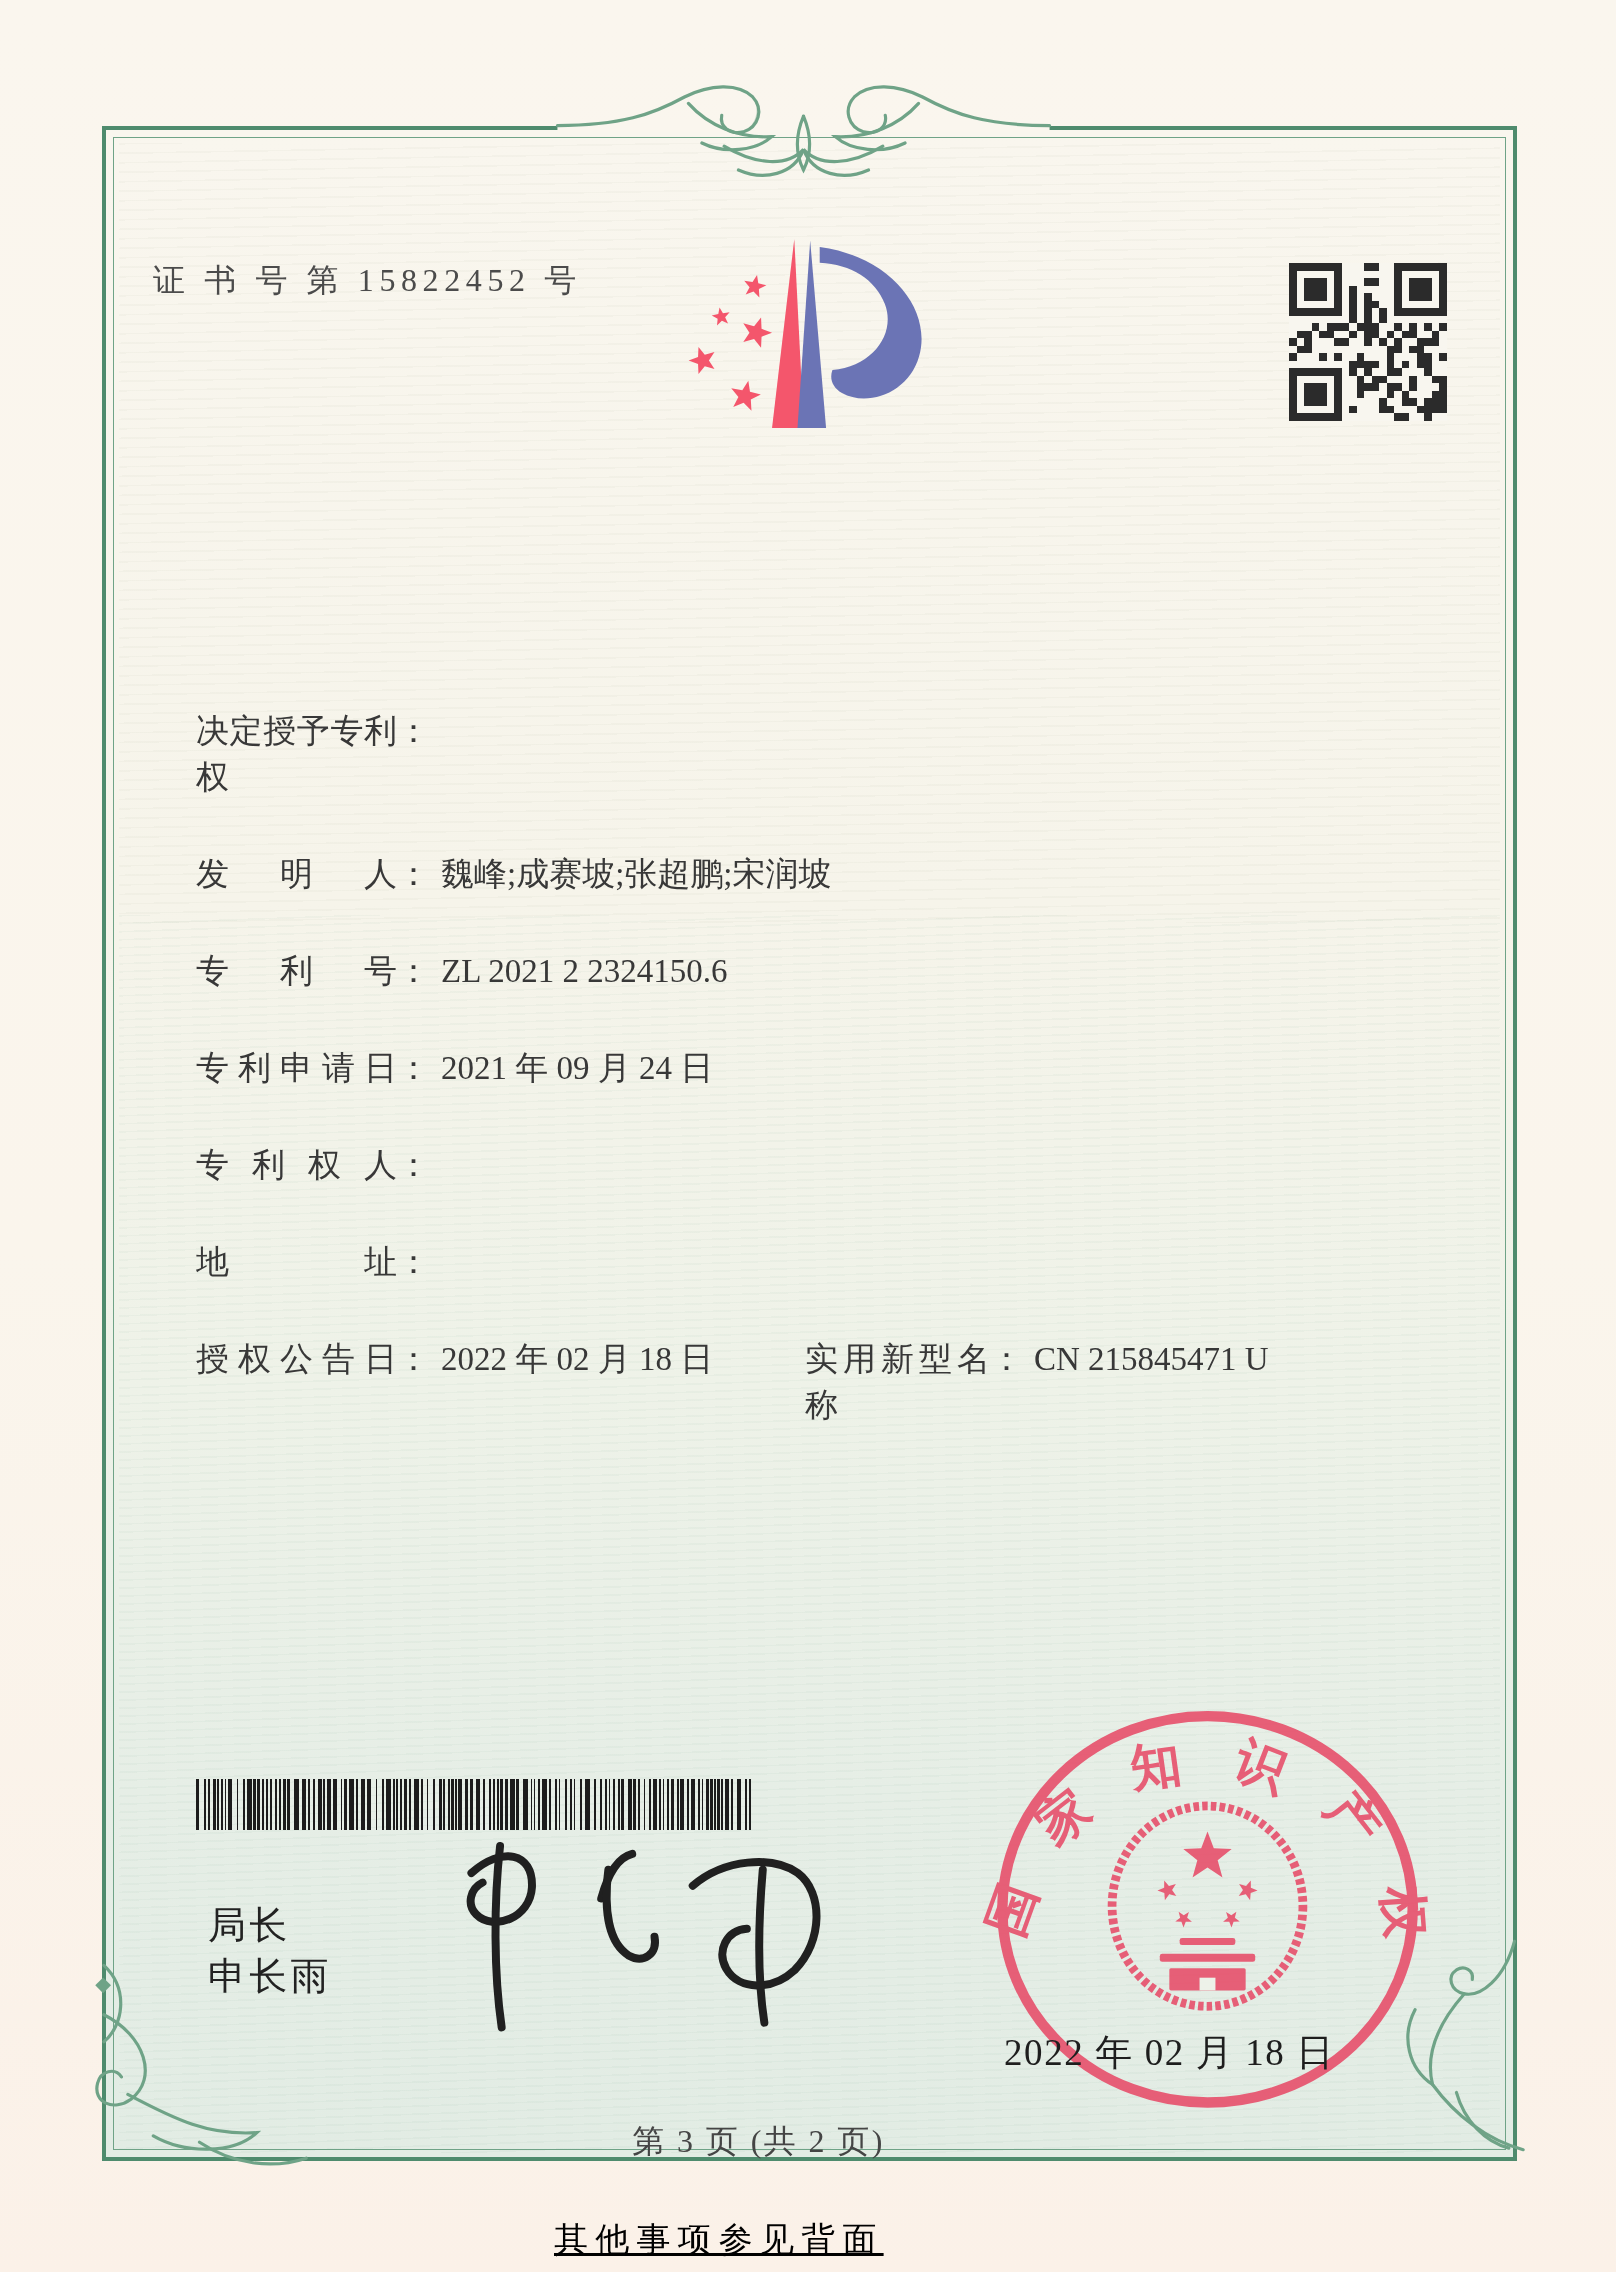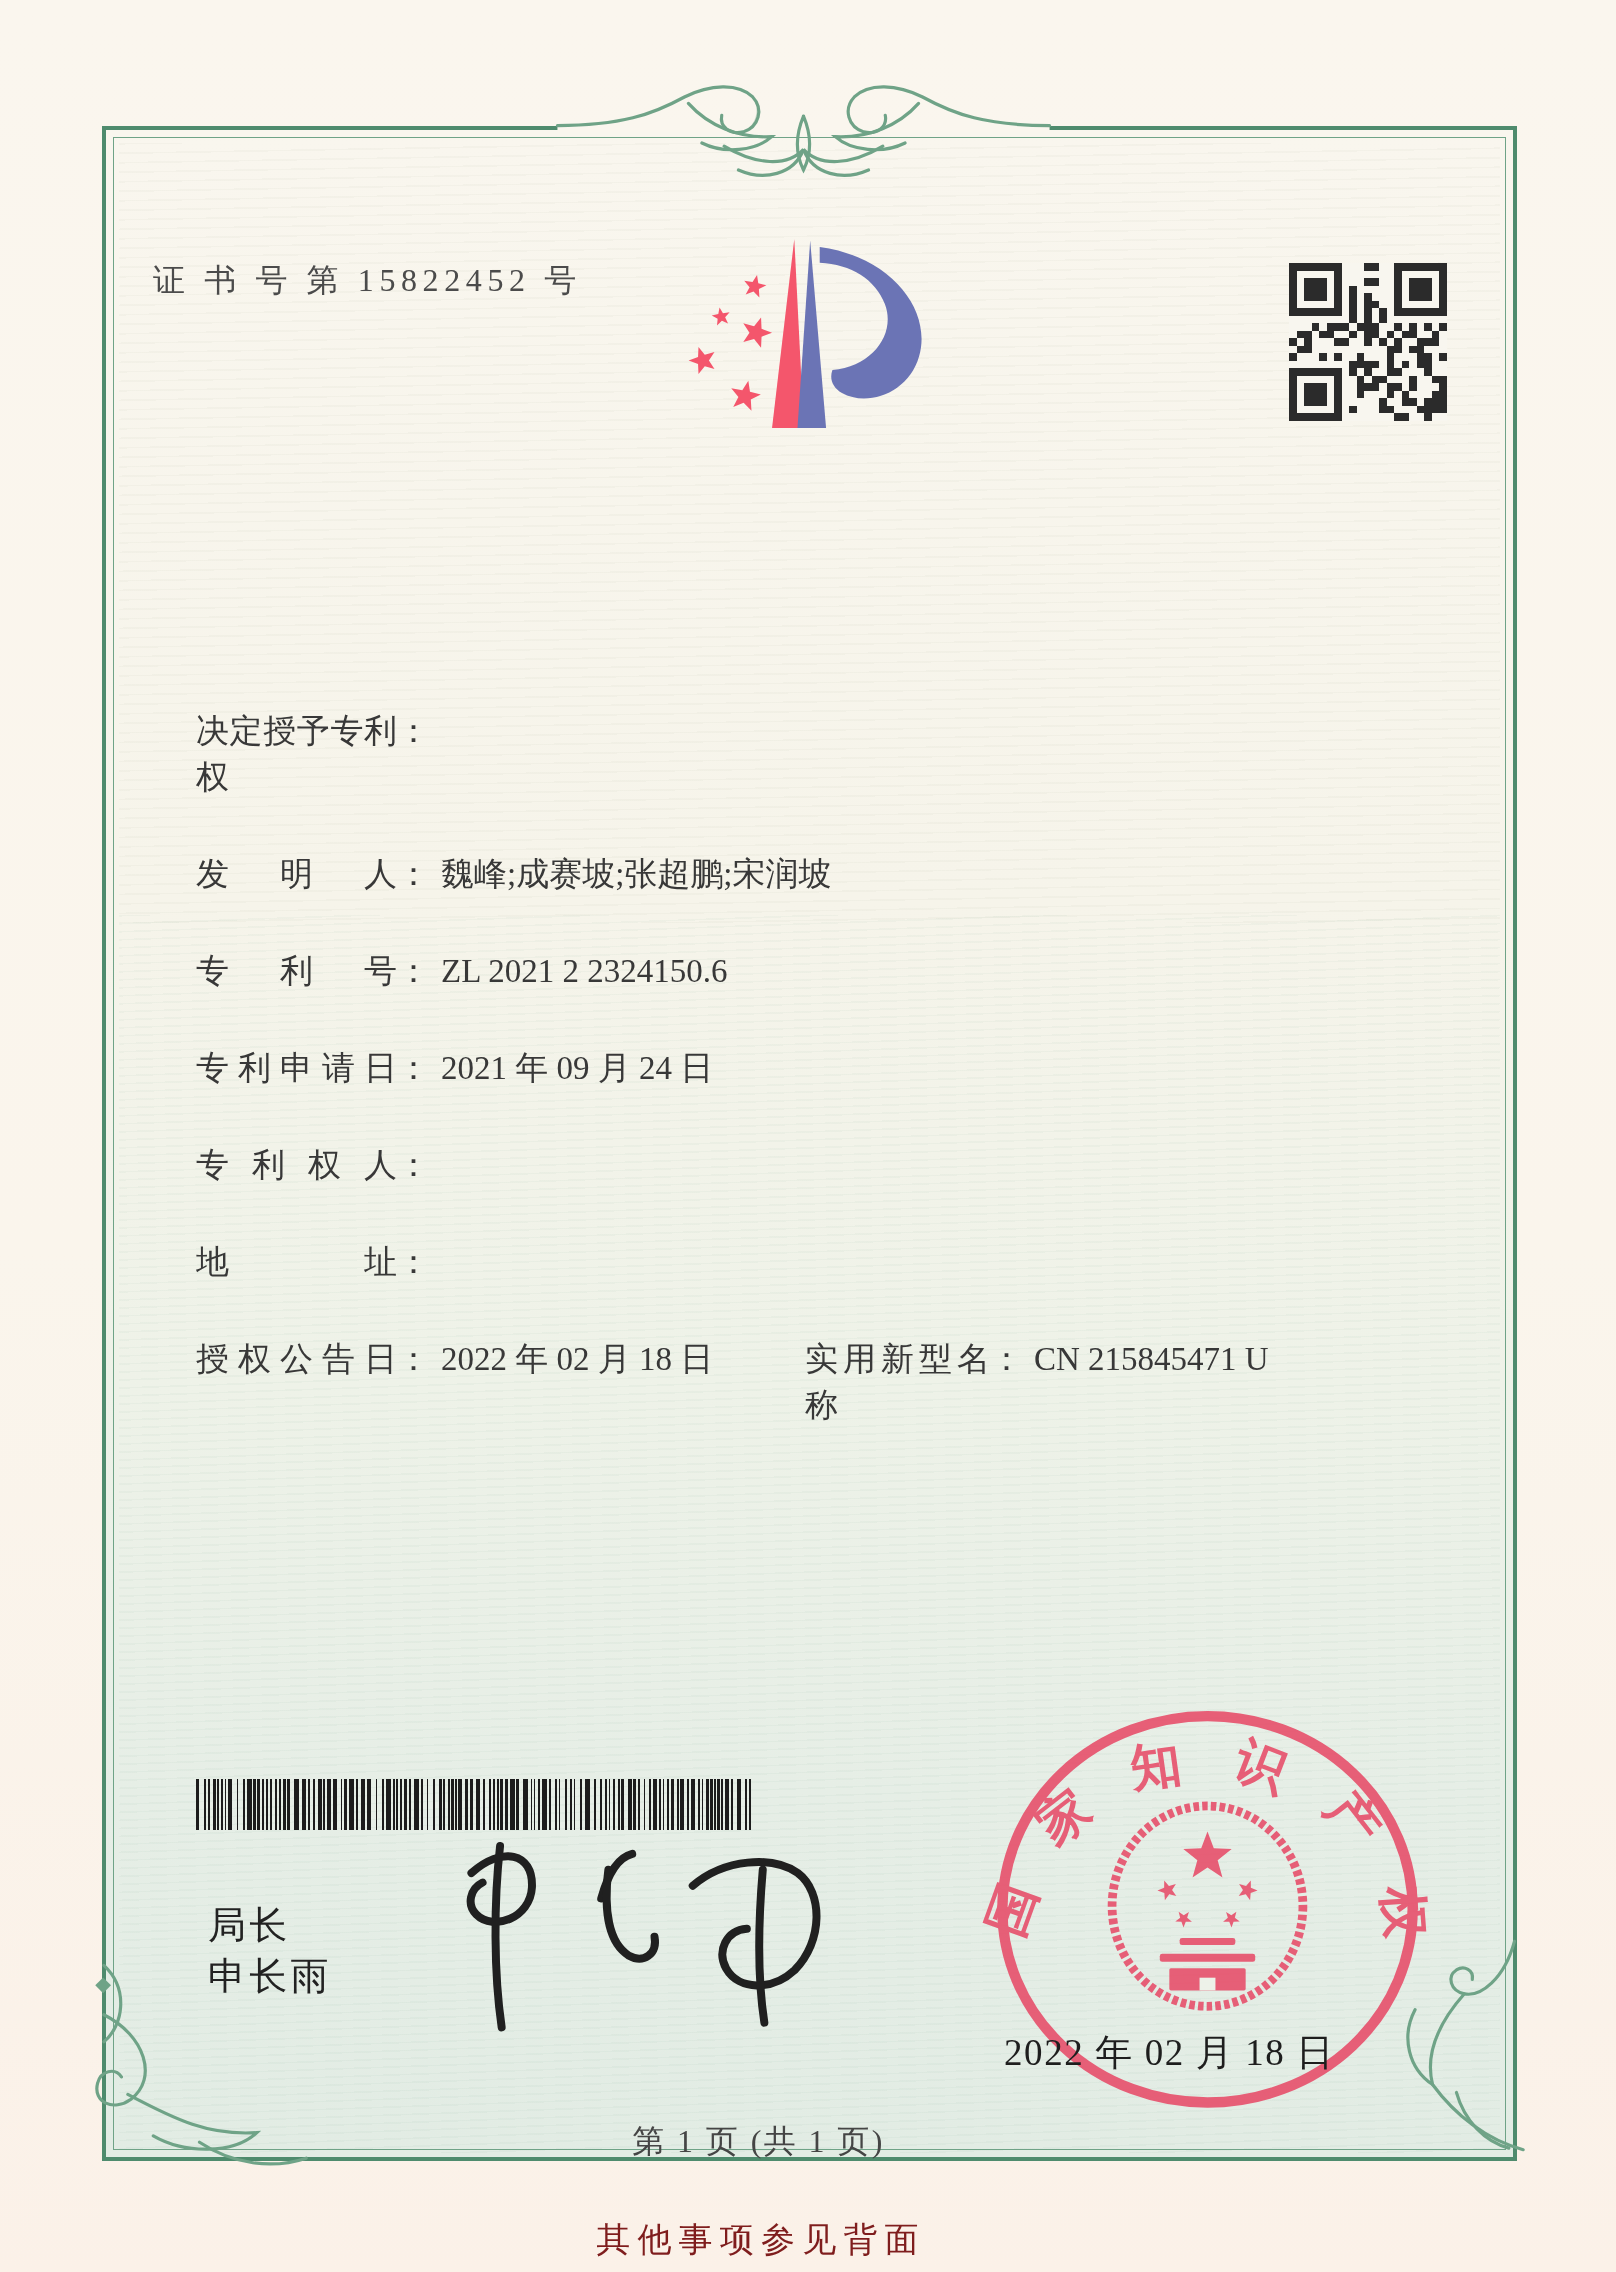--- a/index.html
+++ b/index.html
@@ -67,21 +67,21 @@
 
   
   .barcode{left:196px;top:1779px;width:557px;height:51px;display:flex;align-items:stretch;}
   .barcode div{height:100%;}
   .signer-title{left:208px;top:1900px;font-size:38px;color:#222;letter-spacing:3.2px;}
   .signer-name{left:208px;top:1951px;font-size:38px;color:#222;letter-spacing:3.2px;}
   .sig{left:438px;top:1822px;width:398px;height:215px;}
   .seal{left:980px;top:1701px;width:455px;height:423px;opacity:.92;}
   .seal-date{left:1004px;top:2028px;font-size:37px;letter-spacing:1.6px;color:#1e1e1e;white-space:nowrap;}
   .page-info{left:504px;top:2120px;width:509px;text-align:center;font-size:32px;letter-spacing:2.4px;color:#454545;}
-  .back-note{left:554px;top:2217px;width:414px;text-align:center;font-size:34px;letter-spacing:7.2px;color:#7f1d1d;}
+  .back-note{left:554px;top:2217px;width:414px;font-size:34px;letter-spacing:7.2px;color:#000000;text-decoration:underline;}
 
   .orn{pointer-events:none;}
   .orn path{stroke:var(--frame-green-lt);stroke-width:4;fill:none;stroke-linecap:round;}
   .orn .fillc{fill:rgba(111,163,135,.35);stroke:none;}
   .star{fill:var(--logo-red);}
   .seal-red{fill:var(--seal-red);}
   .seal-stroke{stroke:var(--seal-red);fill:none;}
   text.seal-text{fill:var(--seal-red);font-family:"Liberation Serif","DejaVu Serif",serif;font-weight:bold;}
 </style>
 </head>
@@ -556,17 +556,17 @@
       <polygon class="star seal-red" points="249.69,264.99 256.08,269.38 262.62,265.22 260.42,272.65 266.40,277.58 258.65,277.78 255.81,285.00 253.22,277.69 245.48,277.22 251.63,272.50"></polygon>
       <polygon class="star seal-red" points="322.31,264.99 320.37,272.50 326.52,277.22 318.78,277.69 316.19,285.00 313.35,277.78 305.60,277.58 311.58,272.65 309.38,265.22 315.92,269.38"></polygon>
       <rect class="seal-red" x="251" y="298" width="70" height="9" rx="3"></rect>
       <rect class="seal-red" x="226" y="318" width="120" height="10" rx="3"></rect>
       <rect class="seal-red" x="238" y="336" width="96" height="28" rx="2"></rect>
       <rect x="276" y="348" width="20" height="16" style="fill:#eef3ea"></rect>
     </g>
   </svg>
   <div class="abs seal-date">2022 年 02 月 18 日</div>
 
-  <div class="abs page-info">第 1 页 (共 1 页)</div>
+  <div class="abs page-info">第 3 页 (共 2 页)</div>
   <div class="abs back-note">其他事项参见背面</div>
 
 </div>
 
 
 </body></html>

